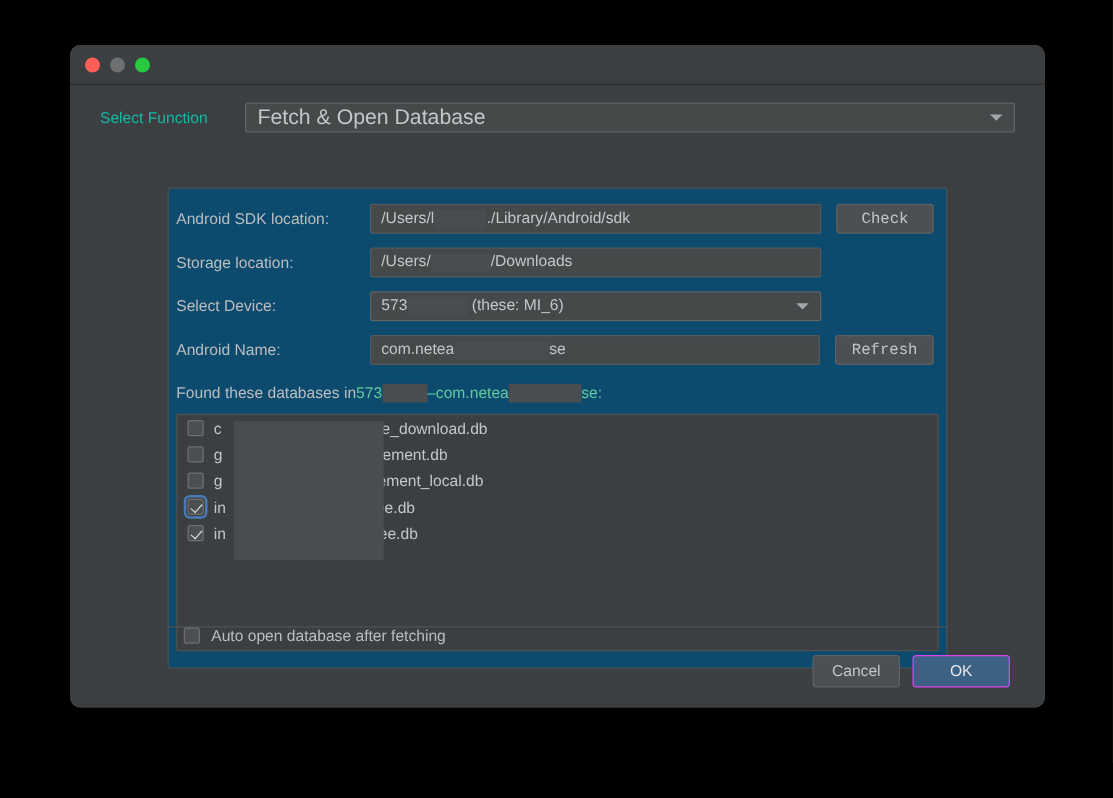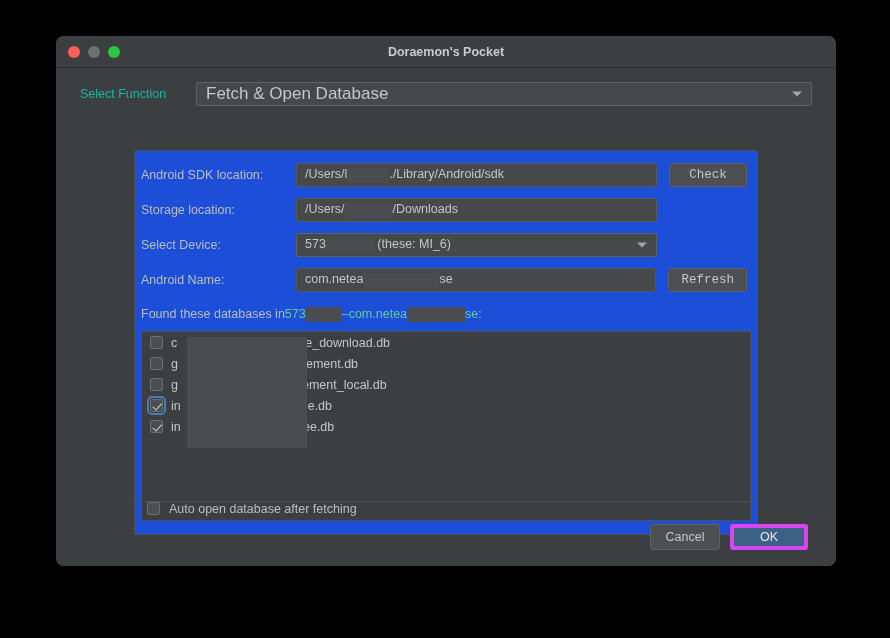--- a/index.html
+++ b/index.html
@@ -114,21 +114,21 @@
   
   .panel {
     position: absolute;
     left: 78px;
     top: 82px;
     right: 78px;
     height: 385px;
     border: 1px solid #4f5254;
     border-radius: 2px;
     box-sizing: border-box;
-    background: #1d4ed8;
+    background: #0c4a6e;
   }
 
   .form {
     padding: 12px 0 0 0;
   }
 
   .form-row {
     display: flex;
     align-items: center;
     height: 24px;
@@ -306,39 +306,38 @@
     cursor: pointer;
     padding: 0 14px;
   }
   .fbtn.cancel {
     background: #4c5052;
     border: 1px solid #5e6264;
     color: #c4c6c8;
   }
   .fbtn.ok {
     background: #3d6185;
-    border: 4px solid #d946ef;
+    border: 1px solid #d946ef;
     color: #e6e8ea;
     min-width: 78px;
   }
 </style>
 </head>
 <body>
 
 <div class="screen">
 
   <div class="window">
 
     <div class="titlebar">
       <div class="traffic">
         <div class="dot red"></div>
         <div class="dot gray"></div>
         <div class="dot green"></div>
       </div>
-      <div class="title-text">Doraemon's Pocket</div>
     </div>
 
     <div class="body">
 
       <div class="func-row">
         <div class="func-label">Select Function</div>
         <div class="combo">
           <span class="combo-text">Fetch &amp; Open Database</span>
           <span class="arrow"></span>
         </div>

